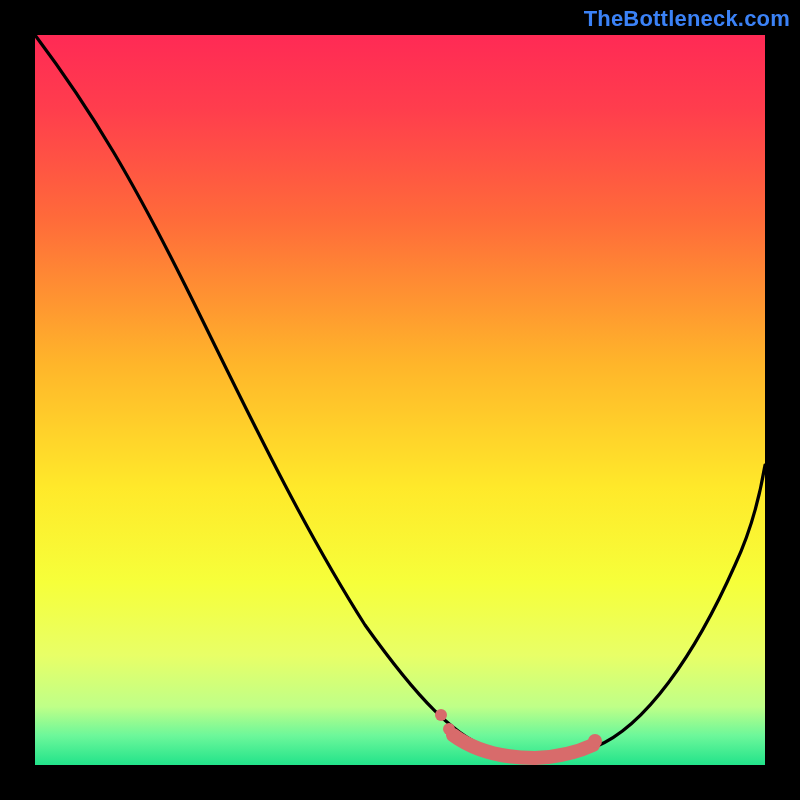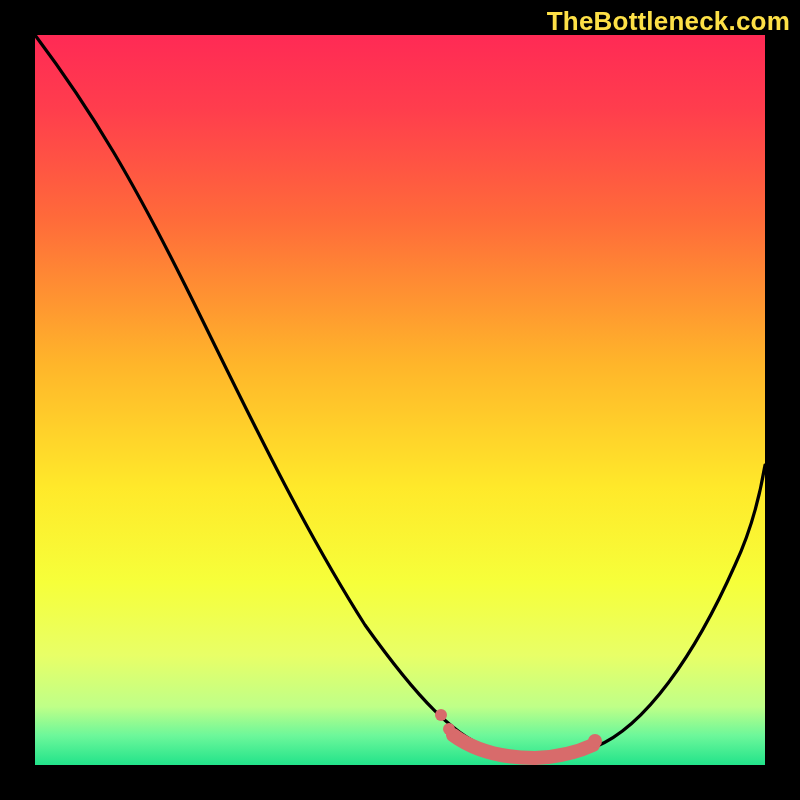--- a/index.html
+++ b/index.html
@@ -27,23 +27,23 @@
       #bfff88 92%,
       #6cf79a 96%,
       #22e38a 100%
     );
   }
   .watermark {
     position: absolute;
     top: 6px;
     right: 10px;
     font-family: Arial, Helvetica, sans-serif;
-    font-size: 26px;
+    font-size: 22px;
     font-weight: bold;
-    color: #fde047;
+    color: #3b82f6;
     letter-spacing: 0.2px;
   }
   svg.curve {
     position: absolute;
     left: 0;
     top: 0;
     width: 730px;
     height: 730px;
     overflow: visible;
   }

